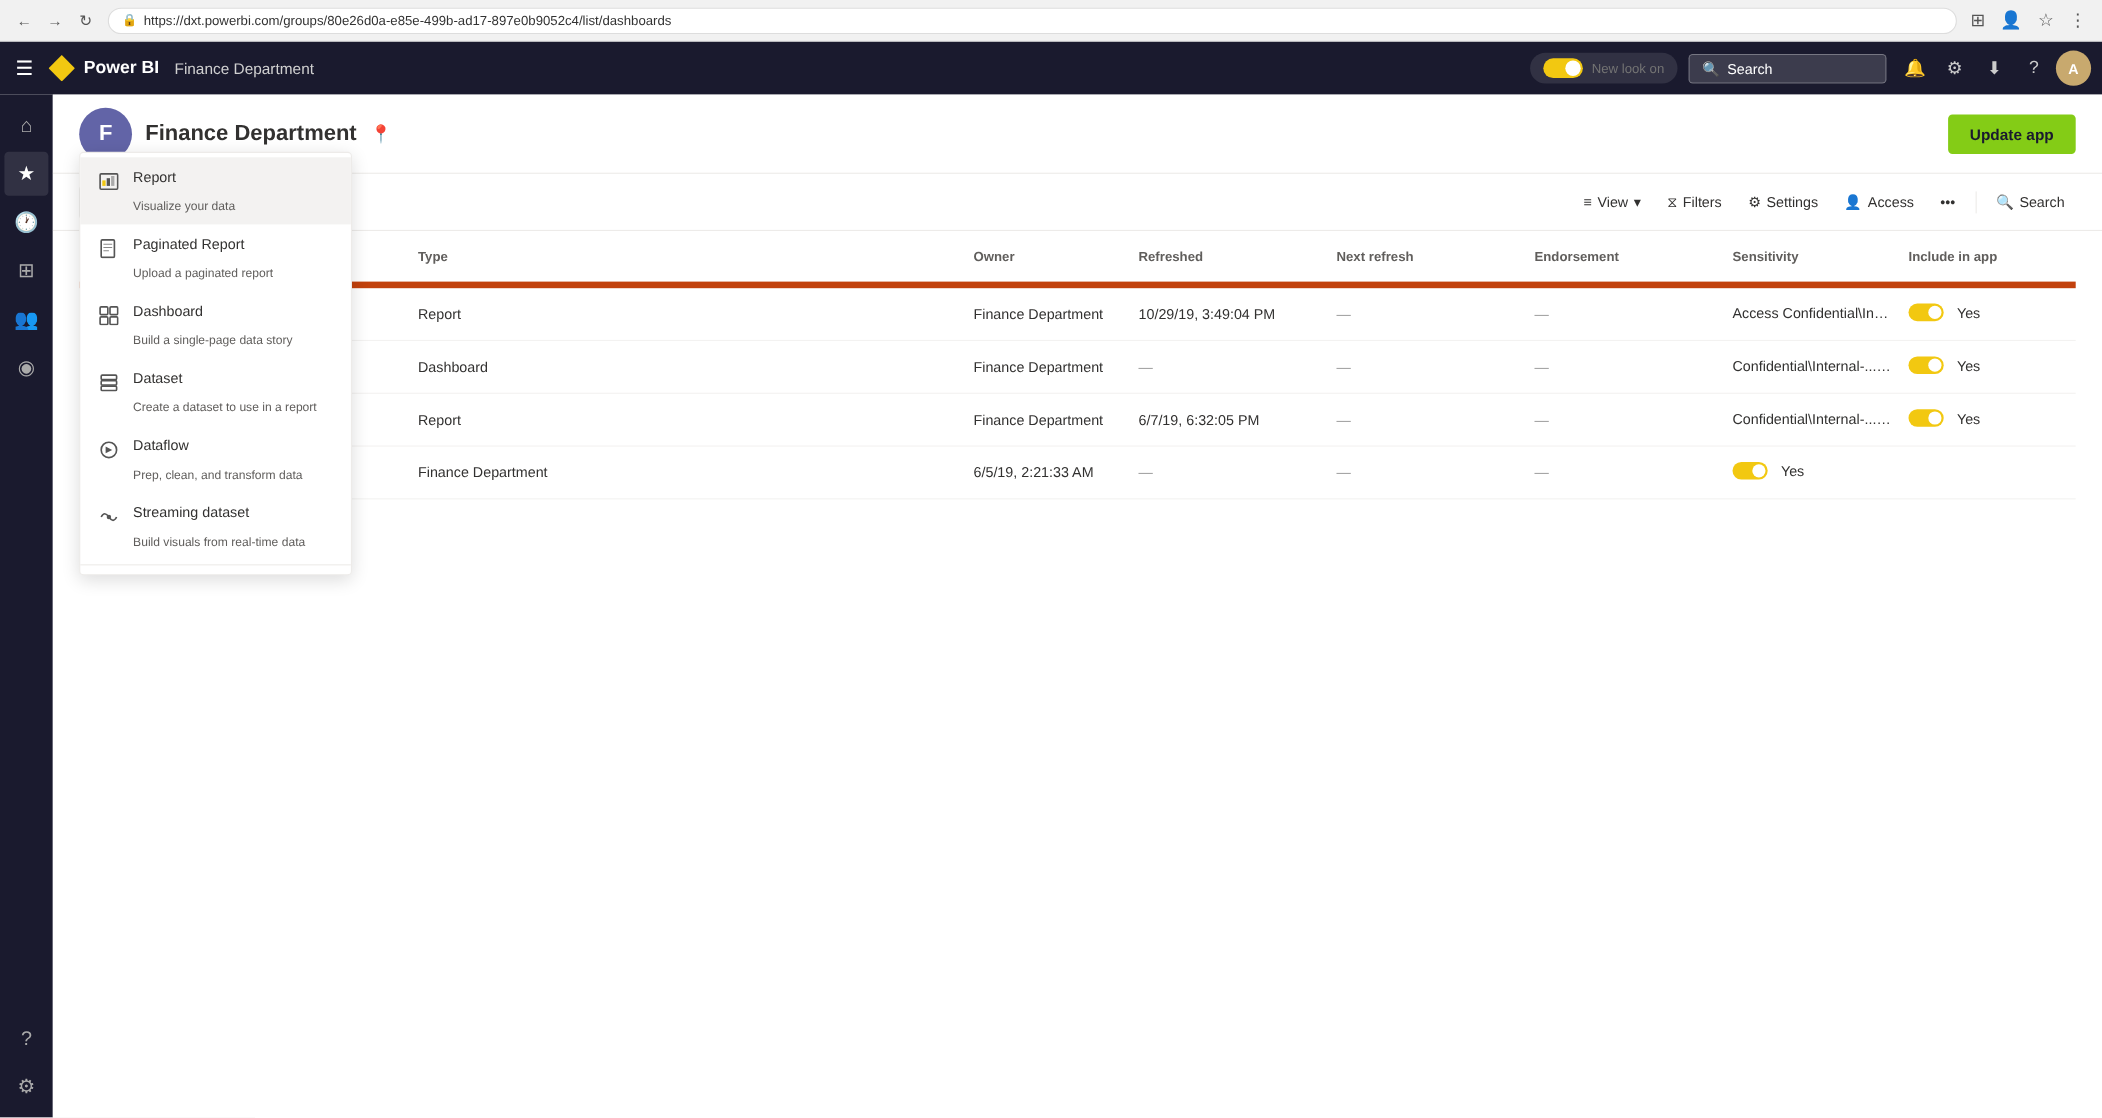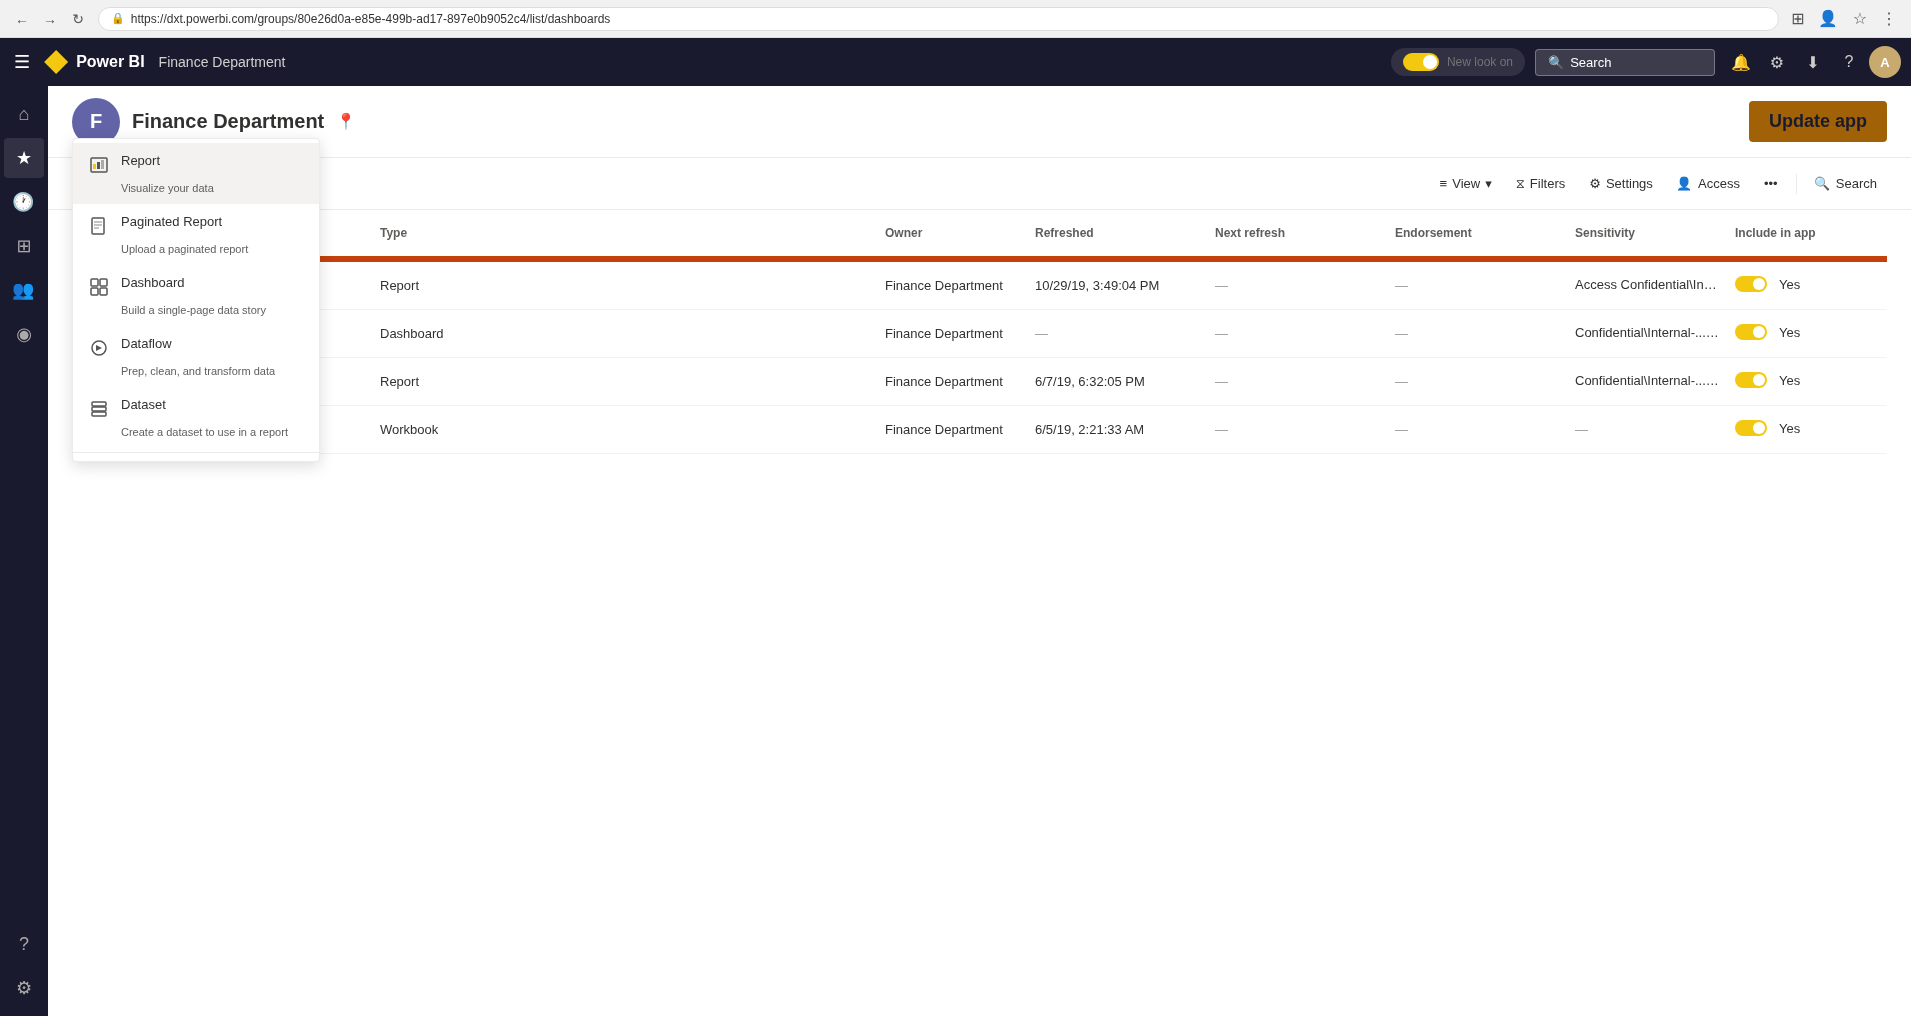--- a/index.html
+++ b/index.html
@@ -161,25 +161,25 @@
       width: 48px; height: 48px;
       border-radius: 50%;
       background: #6264a7;
       display: flex; align-items: center; justify-content: center;
       font-size: 20px; color: white; font-weight: 600; flex-shrink: 0;
     }
     .workspace-title { font-size: 20px; font-weight: 600; color: #323130; }
     .workspace-pin { margin-left: 6px; font-size: 16px; color: #888; cursor: pointer; }
     .workspace-header-spacer { flex: 1; }
     .update-app-btn {
-      background: #a16207;
+      background: #84cc16;
       border: none;
       border-radius: 4px;
       padding: 10px 20px;
-      font-size: 18px; font-weight: 600;
+      font-size: 14px; font-weight: 600;
       cursor: pointer; color: #1a1a2e;
     }
 
     
     .toolbar {
       height: 52px;
       display: flex;
       align-items: center;
       padding: 0 24px;
       gap: 8px;
@@ -501,21 +501,20 @@
             <span class="mini-toggle-label">Yes</span>
           </div>
         </div>
       </div>
 
       <div class="table-row">
         <div class="td td-name">
           <span class="item-icon" style="color:#107c41;">📗</span>
           <span>Financial Sample</span>
         </div>
-        <div class="td">Workbook</div>
         <div class="td">Finance Department</div>
         <div class="td">6/5/19, 2:21:33 AM</div>
         <div class="td dash">—</div>
         <div class="td dash">—</div>
         <div class="td dash">—</div>
         <div class="td">
           <div class="mini-toggle">
             <div class="mini-toggle-sw"></div>
             <span class="mini-toggle-label">Yes</span>
           </div>
@@ -567,44 +566,56 @@
         </div>
         <div class="dropdown-item-text">
           <span class="dropdown-item-title">Dashboard</span>
           <span class="dropdown-item-desc">Build a single-page data story</span>
         </div>
       </div>
 
       <div class="dropdown-item">
         <div class="dropdown-item-icon">
           <svg width="18" height="18" viewBox="0 0 18 18" fill="none">
-            <circle cx="9" cy="9" r="7" stroke="#555" stroke-width="1.5" fill="none"></circle>
-            <path d="M6 6 L12 9 L6 12 Z" fill="#555"></path>
-          </svg>
-        </div>
-        <div class="dropdown-item-text">
-          <span class="dropdown-item-title">Dataflow</span>
-          <span class="dropdown-item-desc">Prep, clean, and transform data</span>
-        </div>
-      </div>
-
-      <div class="dropdown-item">
-        <div class="dropdown-item-icon">
-          <svg width="18" height="18" viewBox="0 0 18 18" fill="none">
             <rect x="2" y="2" width="14" height="4" rx="1" stroke="#555" stroke-width="1.5" fill="none"></rect>
             <rect x="2" y="7" width="14" height="4" rx="1" stroke="#555" stroke-width="1.5" fill="none"></rect>
             <rect x="2" y="12" width="14" height="4" rx="1" stroke="#555" stroke-width="1.5" fill="none"></rect>
           </svg>
         </div>
         <div class="dropdown-item-text">
           <span class="dropdown-item-title">Dataset</span>
           <span class="dropdown-item-desc">Create a dataset to use in a report</span>
         </div>
       </div>
 
+      <div class="dropdown-item">
+        <div class="dropdown-item-icon">
+          <svg width="18" height="18" viewBox="0 0 18 18" fill="none">
+            <circle cx="9" cy="9" r="7" stroke="#555" stroke-width="1.5" fill="none"></circle>
+            <path d="M6 6 L12 9 L6 12 Z" fill="#555"></path>
+          </svg>
+        </div>
+        <div class="dropdown-item-text">
+          <span class="dropdown-item-title">Dataflow</span>
+          <span class="dropdown-item-desc">Prep, clean, and transform data</span>
+        </div>
+      </div>
+
+      <div class="dropdown-item">
+        <div class="dropdown-item-icon">
+          <svg width="18" height="18" viewBox="0 0 18 18" fill="none">
+            <path d="M2 9 Q5 3 9 9 Q13 15 16 9" stroke="#555" stroke-width="1.5" fill="none"></path>
+            <circle cx="9" cy="9" r="2" fill="#555"></circle>
+          </svg>
+        </div>
+        <div class="dropdown-item-text">
+          <span class="dropdown-item-title">Streaming dataset</span>
+          <span class="dropdown-item-desc">Build visuals from real-time data</span>
+        </div>
+      </div>
 
       <div class="dropdown-separator"></div>
 
 
     </div>
 
   </div>
 </div>
 
 </body></html>

